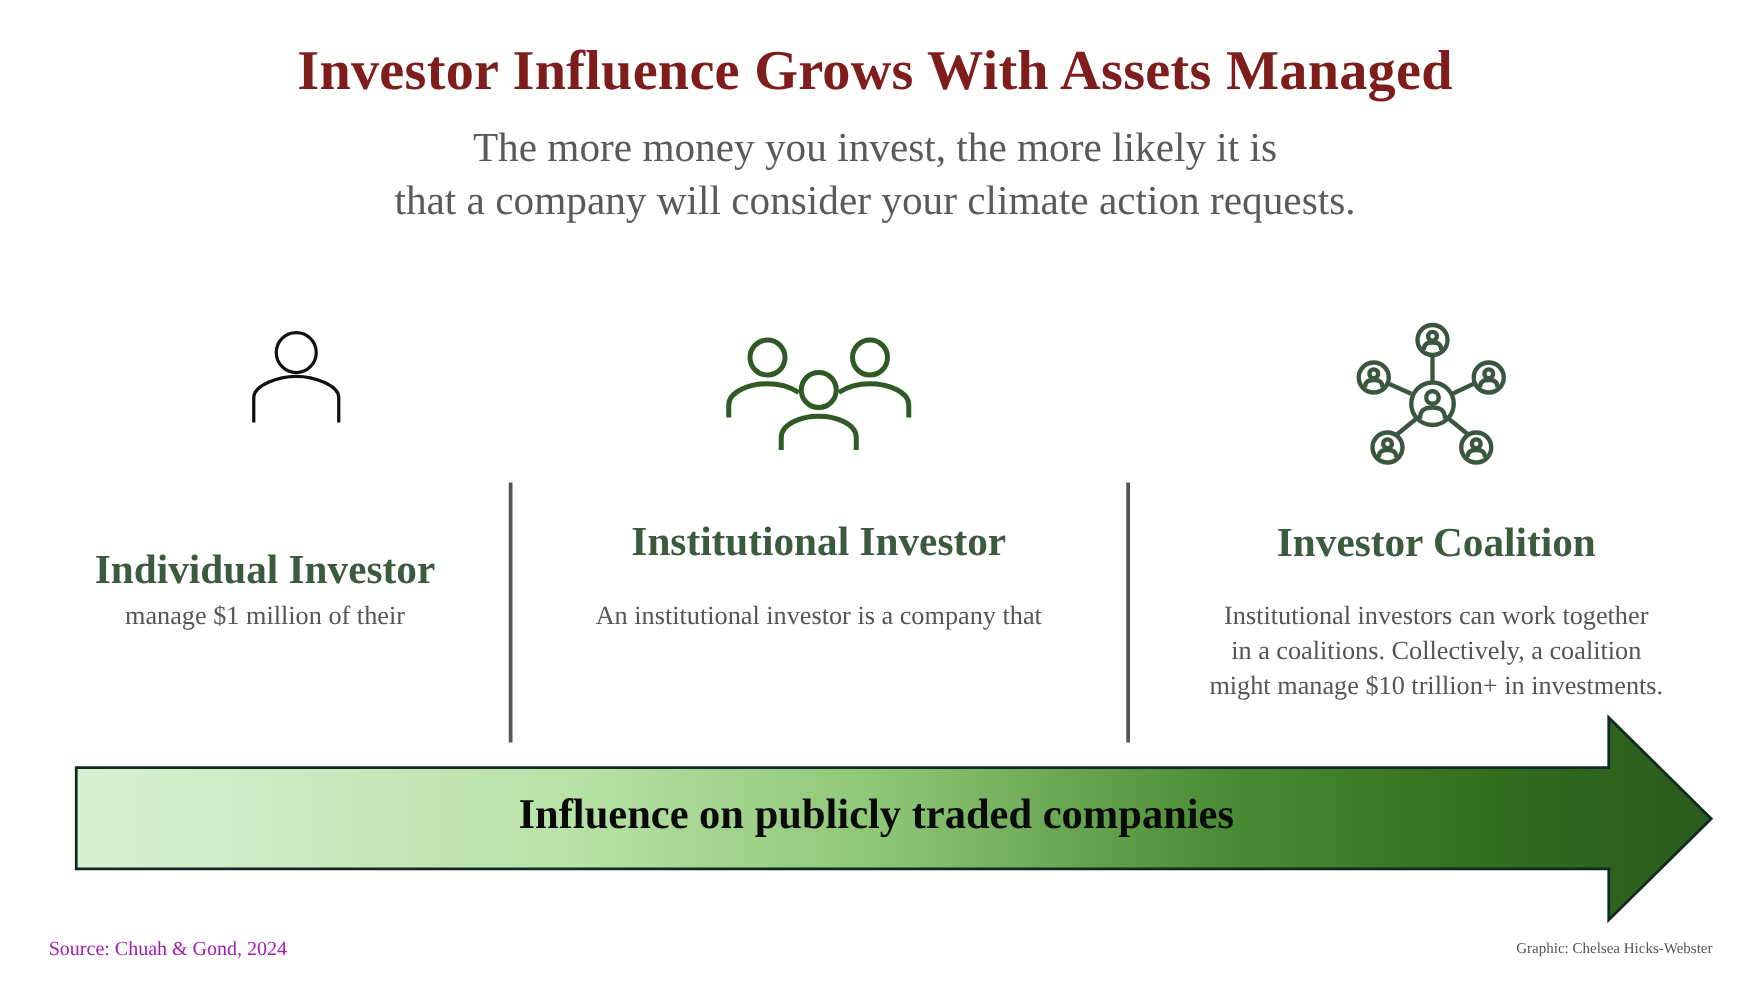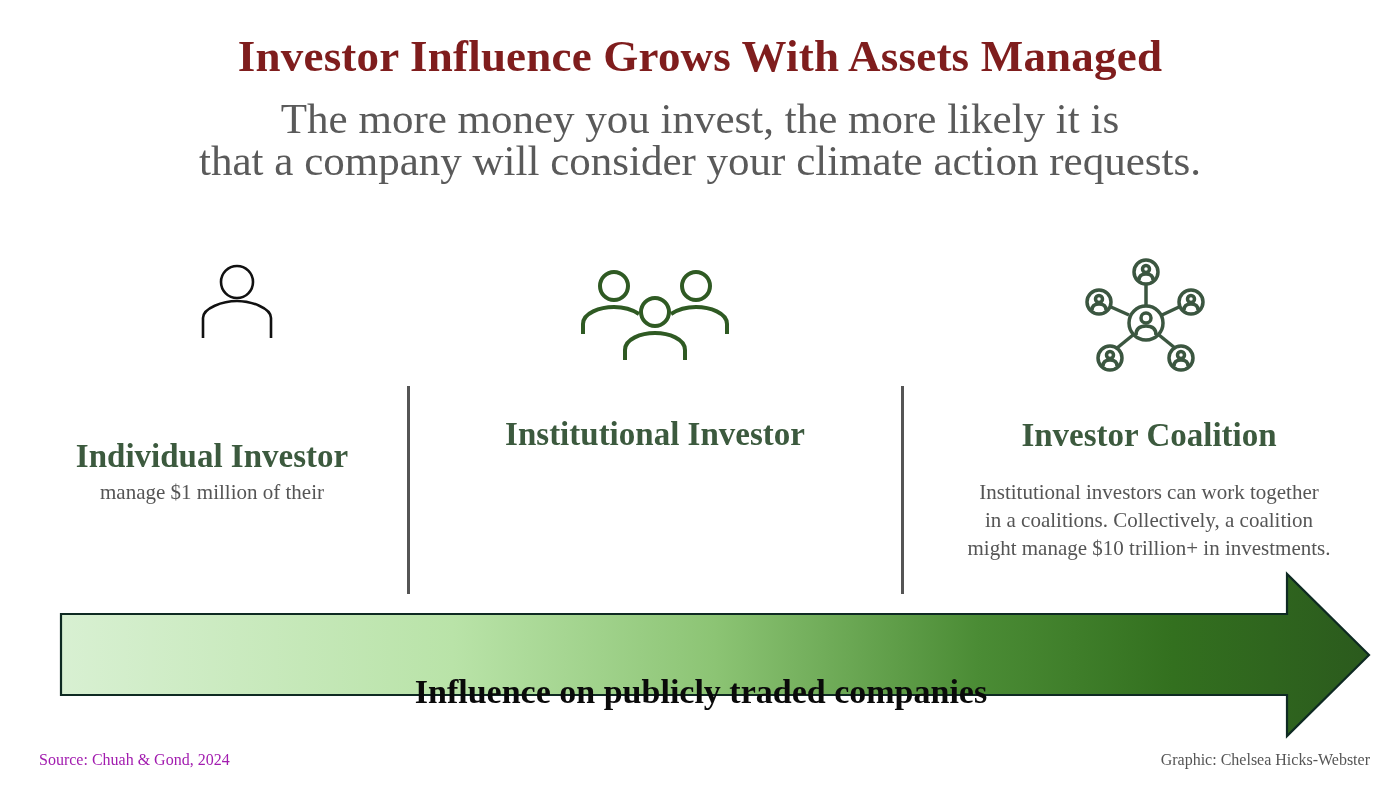--- a/index.html
+++ b/index.html
@@ -22,21 +22,21 @@
       font-size: 45px;
       font-weight: bold;
       color: #7f1d1d;
       letter-spacing: 0.2px;
     }
     .subtitle {
       position: absolute;
       left: 0; width: 1400px;
       top: 98px;
       text-align: center;
-      font-size: 43px;
+      font-size: 33px;
       line-height: 42px;
       color: #5a5a5a;
     }
     .subtitle div { white-space: nowrap; }
     .icon {
       position: absolute;
     }
     .col-heading {
       position: absolute;
       text-align: center;
@@ -67,34 +67,33 @@
     .arrow-label {
       position: absolute;
       left: 61px;
       width: 1280px;
       top: 633px;
       text-align: center;
       font-size: 34px;
       font-weight: bold;
       color: #0a0a0a;
       white-space: nowrap;
-      margin-top: 40px;
     }
     .source {
       position: absolute;
       left: 39px;
       top: 751px;
       font-size: 16px;
       color: #a21caf;
     }
     .credit {
       position: absolute;
       right: 30px;
       top: 751px;
-      font-size: 16px;
+      font-size: 12px;
       color: #555555;
     }
   </style>
 </head>
 <body>
 
 <div class="title">Investor Influence Grows With Assets Managed</div>
 <div class="subtitle">
   <div>The more money you invest, the more likely it is</div>
   <div>that a company will consider your climate action requests.</div>
@@ -154,20 +153,21 @@
 
 <div class="col-heading" style="left:12px; width:400px; top:414px;margin-top:24px;">Individual Investor</div>
 <div class="col-desc" style="left:12px; width:400px; top:478px;">
   <div>manage $1 million of their</div>
 </div>
 
 <div class="divider" style="left:407px;"></div>
 
 <div class="col-heading" style="left:410px; width:490px; top:416px;">Institutional Investor</div>
 <div class="col-desc" style="left:410px; width:490px; top:478px;">
+  <div>An institutional investor is a company that</div>
 </div>
 
 <div class="divider" style="left:901px;"></div>
 
 <div class="col-heading" style="left:904px; width:490px; top:417px;">Investor Coalition</div>
 <div class="col-desc" style="left:904px; width:490px; top:478px;">
   <div>Institutional investors can work together</div>
   <div>in a coalitions. Collectively, a coalition</div>
   <div>might manage $10 trillion+ in investments.</div>
 </div>

